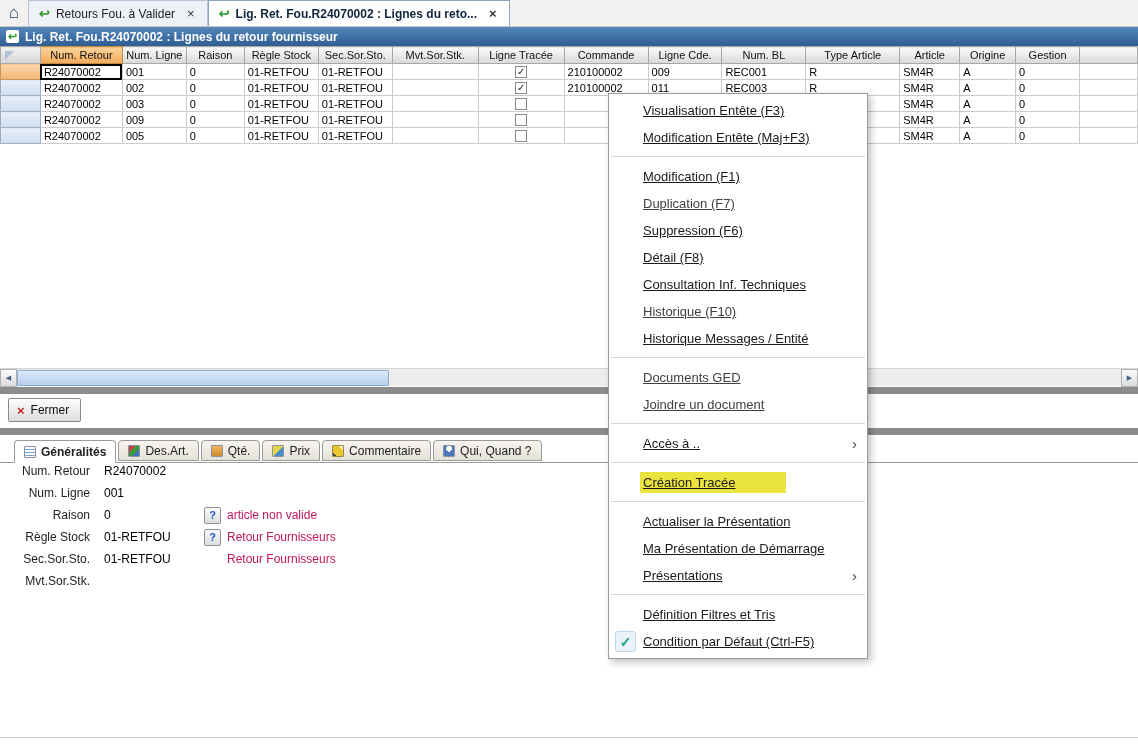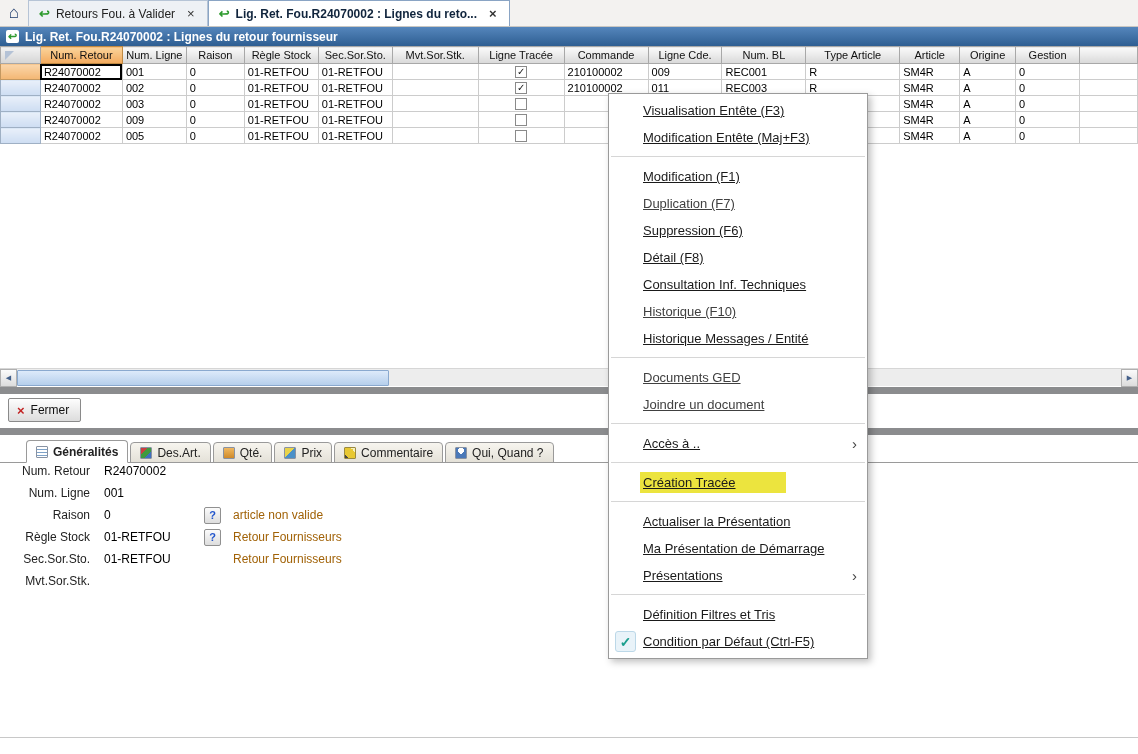--- a/index.html
+++ b/index.html
@@ -59,42 +59,42 @@
   #band1 { top:387px; } #band2 { top:428px; }
   .closebar { position:absolute; left:0; top:394px; width:100%; height:34px; background:#fff; }
   .fermer { position:absolute; left:8px; top:4px; height:24px; padding:0 11px 0 8px;
             display:flex; align-items:center; gap:6px; font-family:inherit;
             background:linear-gradient(#fdfdfd,#dcdcdc); border:1px solid #8a8a8a; border-radius:2px;
             font-size:12px; color:#111; cursor:pointer; }
   .fermer .x { color:#c22222; font-weight:bold; font-size:13px; }
 
   
   .detail { position:absolute; left:0; top:436px; width:100%; height:301px; background:#fff; }
-  .dtabs { position:absolute; left:0; top:4px; width:100%; height:23px; display:flex; align-items:flex-end;
-           padding-left:26px; border-bottom:1px solid #9a9a9a; }
+  .dtabs { position:absolute; left:0; top:4px; width:100%; height:23px; display:flex; align-items:flex-start;
+           padding-left:14px; border-bottom:1px solid #9a9a9a; }
   .dtab { display:flex; align-items:center; gap:5px; height:21px; padding:0 9px; margin-right:2px; margin-bottom:-1px;
           background:linear-gradient(#f7f5ef,#e4e1d8); border:1px solid #9a9a9a; border-radius:4px 4px 0 0;
           font-size:12px; color:#222; cursor:pointer; }
   .dtab.active { background:#fff; font-weight:bold; height:23px; border-bottom:1px solid #fff; }
   .dico { display:inline-block; width:12px; height:12px; border:1px solid #8892a2; border-radius:1px; }
   .page-icon   { background:repeating-linear-gradient(#ffffff 0 2px, #7ea2c8 2px 3px); }
   .cube-icon   { background:linear-gradient(135deg,#c94040 33%,#3f9a3f 33% 66%,#3f6fc0 66%); }
   .box-icon    { background:linear-gradient(#f0b860,#cf8a2a); }
   .tag-icon    { background:linear-gradient(135deg,#e8d34a 50%,#4a90c8 50%); }
   .pencil-icon { background:linear-gradient(45deg,#454545 18%,#e8c832 18% 80%,#f6f0c0 80%); border-color:#9a8a40; }
   .person-icon { background:radial-gradient(circle at 50% 28%, #ffffff 3px, #4a78b8 3px); }
   .form { position:absolute; inset:0; }
   .frow { position:absolute; left:0; height:18px; display:flex; align-items:center; font-size:12px; }
   .flabel { width:90px; text-align:right; color:#222; }
   .fvalue { margin-left:14px; width:100px; color:#000; }
   .fhelp { width:17px; height:17px; display:flex; align-items:center; justify-content:center;
            background:linear-gradient(#fbfbfb,#dddddd); border:1px solid #909090; border-radius:2px;
            font-size:11px; font-weight:bold; color:#2255cc; cursor:pointer; }
   .fhelp.hid { visibility:hidden; }
-  .fnote { margin-left:12px; color:#a16207; }
+  .fnote { margin-left:6px; color:#be185d; }
   .bottomline { position:absolute; left:0; top:737px; width:100%; height:1px; background:#c8c8c8; }
 
   
   .cmenu { position:absolute; left:608px; top:93px; width:260px; background:#ffffff;
            border:1px solid #9a9a9a; box-shadow:3px 3px 7px rgba(0,0,0,.25); padding:3px 0; z-index:50; }
   .mi { position:relative; height:27px; display:flex; align-items:center; padding:0 10px 0 34px;
         font-size:13px; color:#1a1a1a; cursor:pointer; }
   .mi.disabled { color:#404040; cursor:default; }
   .mlabel { position:relative; z-index:1; white-space:nowrap;text-decoration:underline; }
   .marrow { position:absolute; right:10px; font-size:15px; color:#444; }

